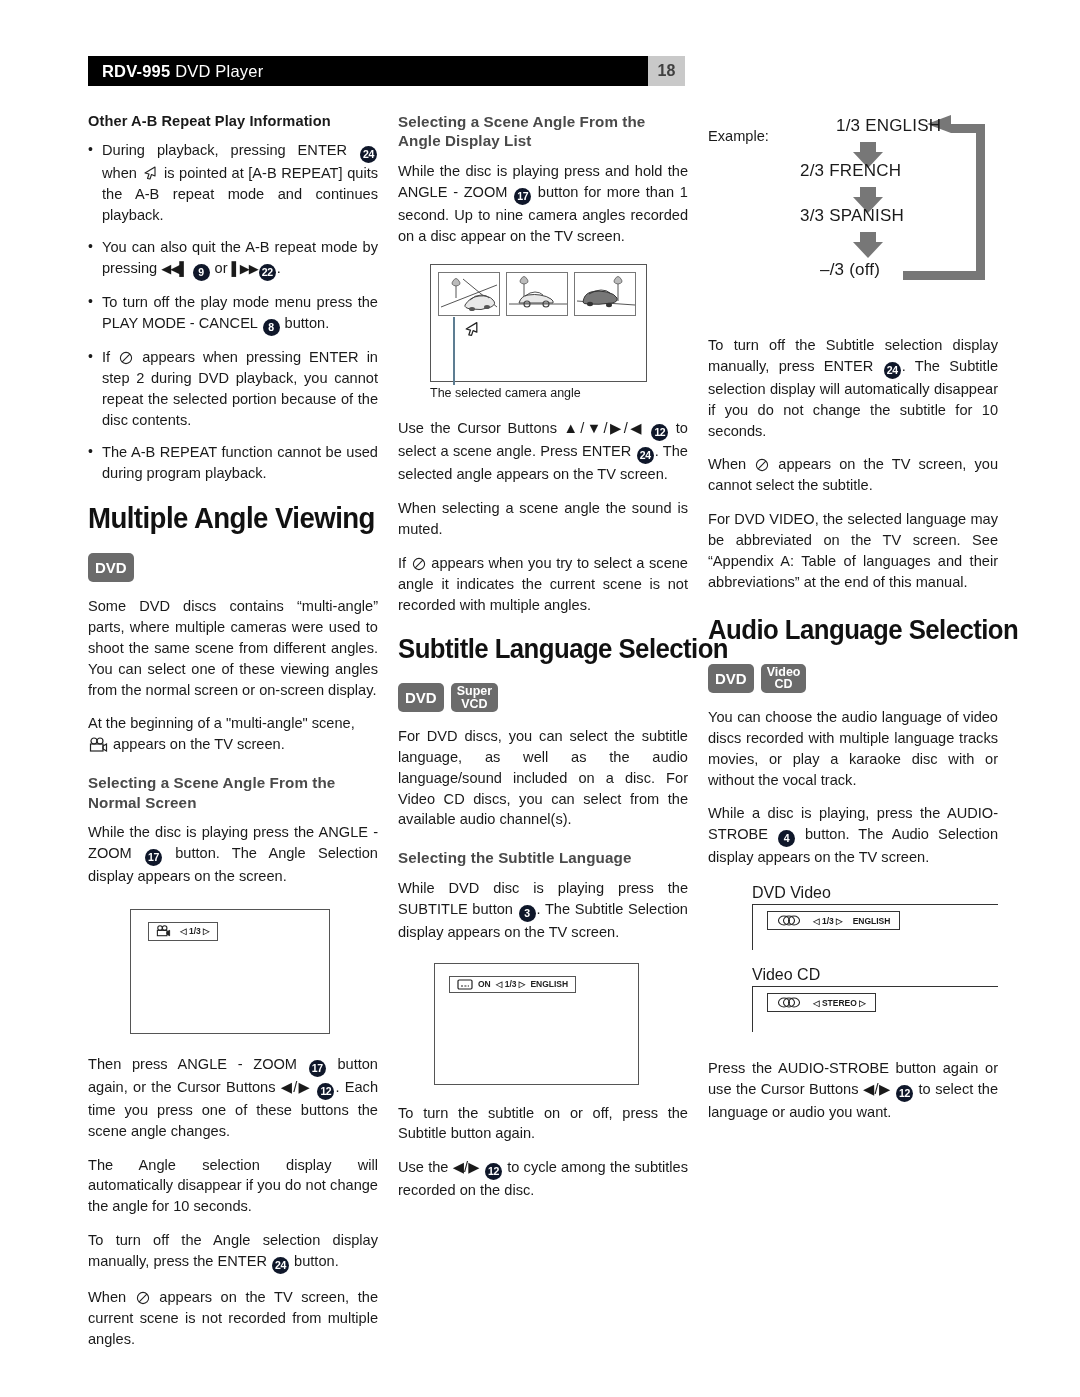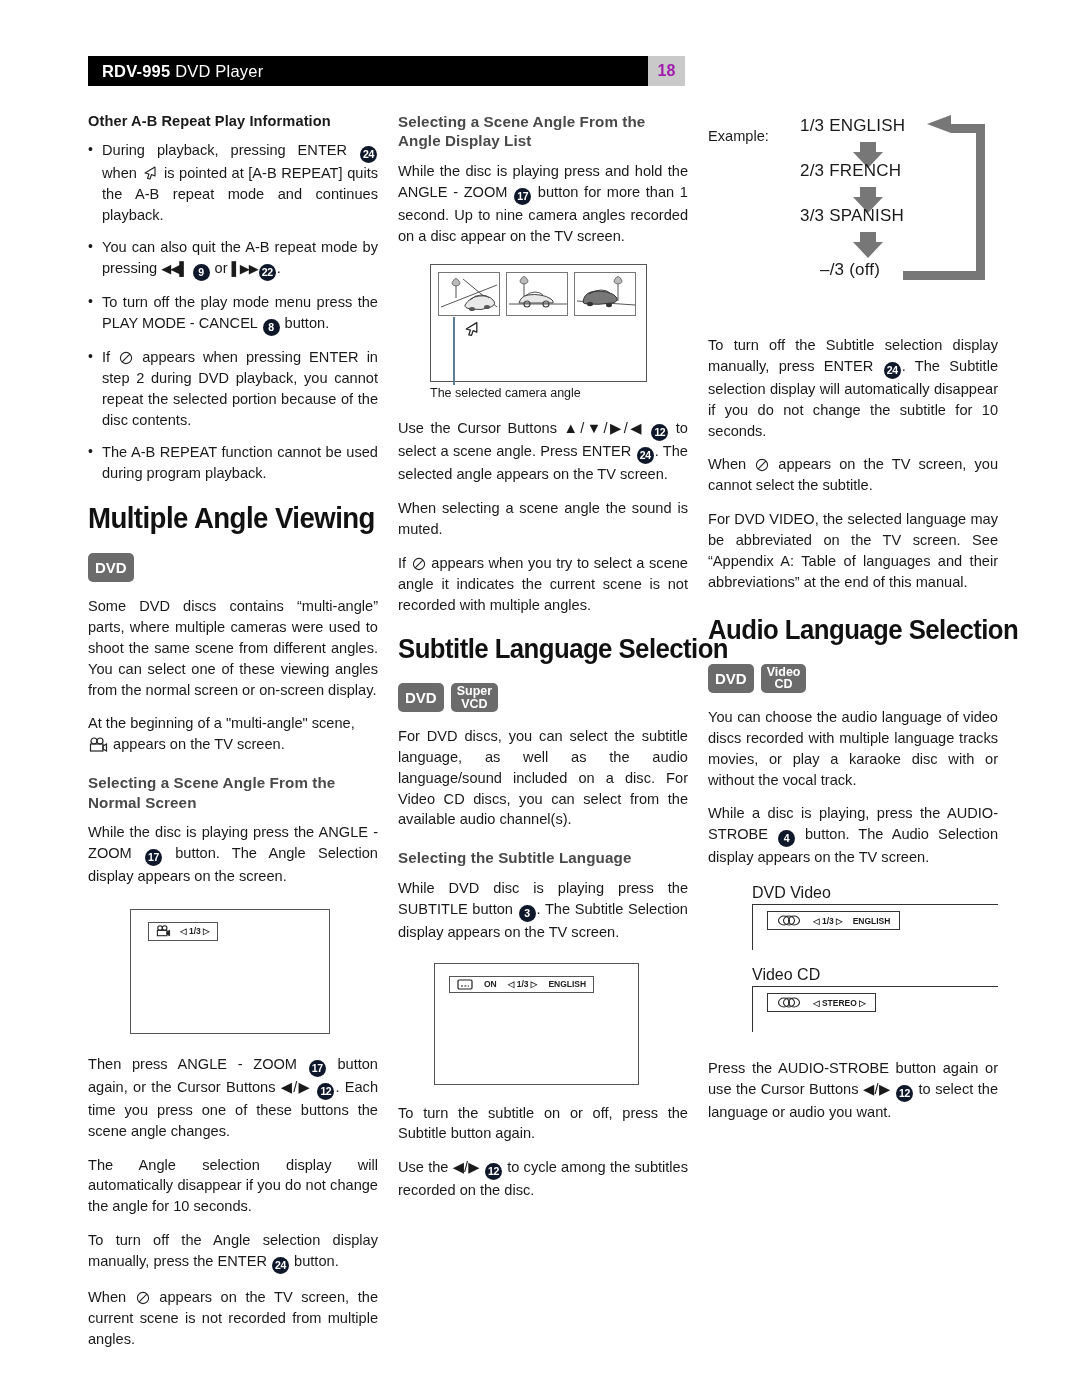--- a/index.html
+++ b/index.html
@@ -27,21 +27,21 @@
     letter-spacing:.2px;
     padding-left:14px;
     white-space:nowrap;
   }
   .header-title b { font-weight:bold; }
   .page-num {
     position:absolute;
     left:648px; top:56px;
     width:37px; height:30px;
     background:#c9c9c9;
-    color:#a21caf;
+    color:#404040;
     font-size:16px;
     font-weight:bold;
     display:flex; align-items:center; justify-content:center;
   }
 
   
   .col { position:absolute; top:112px; width:290px; }
   #col1 { left:88px; }
   #col2 { left:398px; }
   #col3 { left:708px; }
@@ -325,21 +325,21 @@
       </span>
   </div>
 
   <p class="body-text">For DVD discs, you can select the subtitle language, as well as the audio language/sound included on a disc. For Video CD discs, you can select from the available audio channel(s).</p>
 
   <h3 class="sub" style="margin-top:18px;">Selecting the Subtitle Language</h3>
 
   <p class="body-text"><span>While DVD disc is playing press the SUBTITLE button </span><span class="numbadge">3</span><span>. The Subtitle Selection display appears on the TV screen.</span></p>
 
   <div class="tv" style="width:205px;height:122px;margin:20px auto 18px 36px;">
-    <div class="osd" style="left:14px;top:12px;gap:11px;">
+    <div class="osd" style="left:14px;top:12px;gap:5px;">
       <svg width="16" height="11" viewBox="0 0 16 11">
           <rect x="1" y="1" width="14" height="9" rx="1.2" fill="none" stroke="#222" stroke-width="1.2"></rect>
           <line x1="4" y1="7" x2="12" y2="7" stroke="#222" stroke-width="1.2" stroke-dasharray="2 1.4"></line>
         </svg>
       <span>ON</span>
       <span class="ar">◁ 1/3 ▷</span>
       <span>ENGLISH</span>
     </div>
   </div>
 
@@ -357,21 +357,21 @@
       <path d="M152 30 h16 v10 h-16 z" fill="#777"></path>
       <path d="M145 40 h30 l-15 16 z" fill="#777"></path>
       <path d="M152 75 h16 v10 h-16 z" fill="#777"></path>
       <path d="M145 85 h30 l-15 16 z" fill="#777"></path>
       <path d="M152 120 h16 v10 h-16 z" fill="#777"></path>
       <path d="M145 130 h30 l-15 16 z" fill="#777"></path>
       <path d="M195 168 h82 v-156 h-34 v9 h25 v138 h-73 z" fill="#777"></path>
       <path d="M243 3 v18 l-24 -9 z" fill="#777"></path>
     </svg>
 
-    <div class="step" style="top:4px;">1/3 ENGLISH</div>
+    <div class="step" style="top:4px;margin-left:36px;">1/3 ENGLISH</div>
     <div class="step" style="top:49px;">2/3 FRENCH</div>
     <div class="step" style="top:94px;">3/3 SPANISH</div>
     <div class="step" style="top:148px;left:112px;">–/3 (off)</div>
   </div>
 
   <p class="body-text" style="margin-top:8px;"><span>To turn off the Subtitle selection display manually, press ENTER </span><span class="numbadge">24</span><span>. The Subtitle selection display will automatically disappear if you do not change the subtitle for 10 seconds.</span></p>
 
   <p class="body-text"><span>When </span><svg class="noicon" width="14" height="14" viewBox="0 0 14 14">
         <circle cx="7" cy="7" r="5.6" fill="none" stroke="#222" stroke-width="1.1"></circle>
         <line x1="3.2" y1="10.8" x2="10.8" y2="3.2" stroke="#222" stroke-width="1.1"></line>

